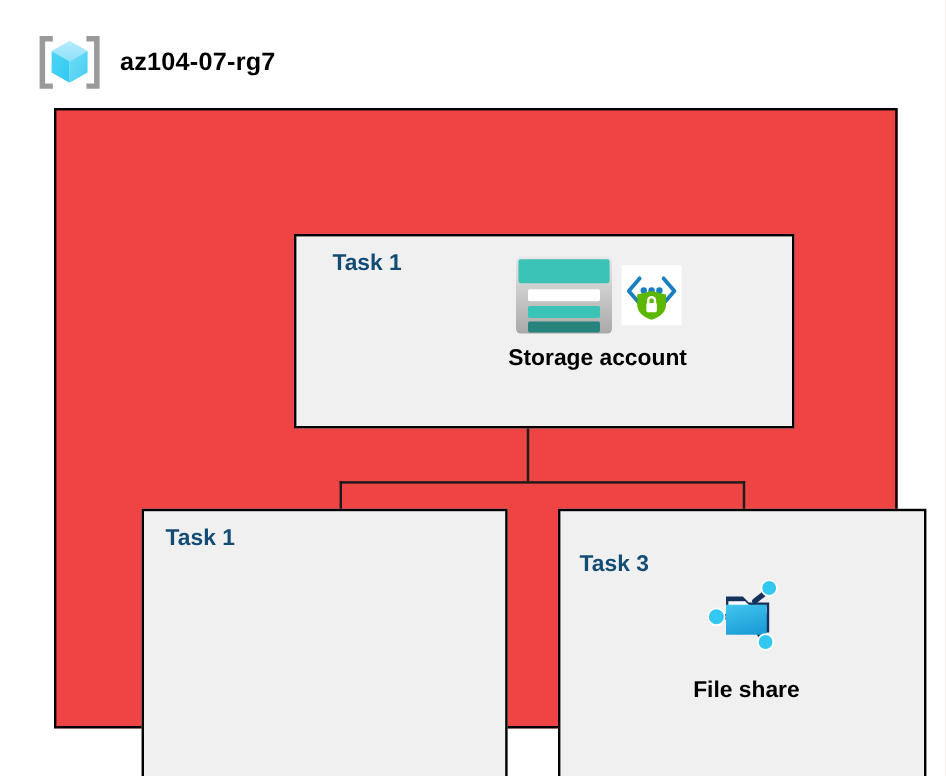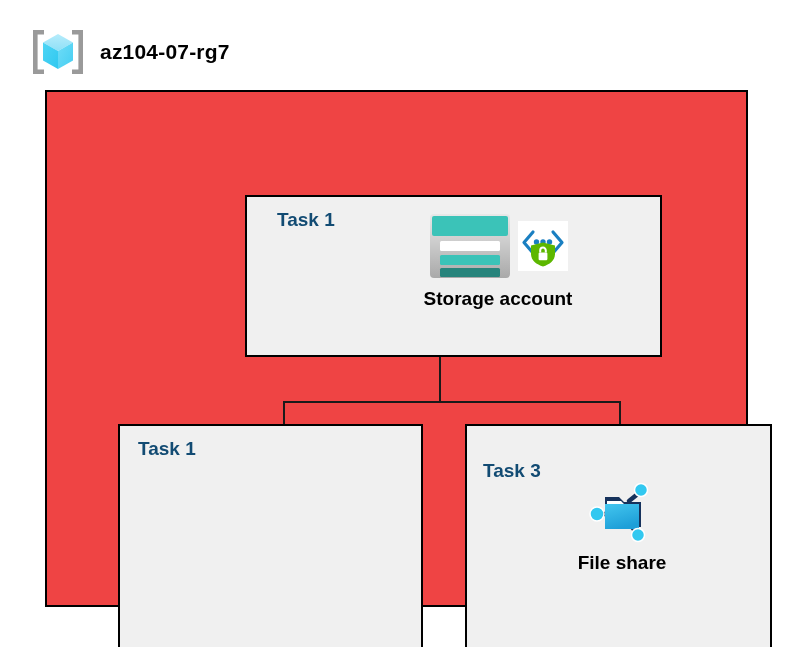--- a/index.html
+++ b/index.html
@@ -104,21 +104,21 @@
   #fileshare-node { left: 80px; top: 45px; width: 150px; }
 
   
   .highlight-rect {
     position: absolute;
     background: #d2d2d2;
   }
   #fs-hl-icon { left: 509px; top: 386px; width: 82px; height: 85px; }
   #fs-hl-text { left: 508px; top: 468px; width: 182px; height: 44px; }
 
-  #fileshare-node .node-caption { margin-top: 3px; }
+  #fileshare-node .node-caption { margin-top: 16px; }
 
   
   .conn {
     position: absolute;
     background: #1a1a1a;
   }
   .conn-v { width: 2px; }
   .conn-h { height: 2px; }
   #conn-trunk   { left: 392px; top: 231px; height: 78px; }
   #conn-bus     { left: 236px; top: 309px; width: 338px; }

